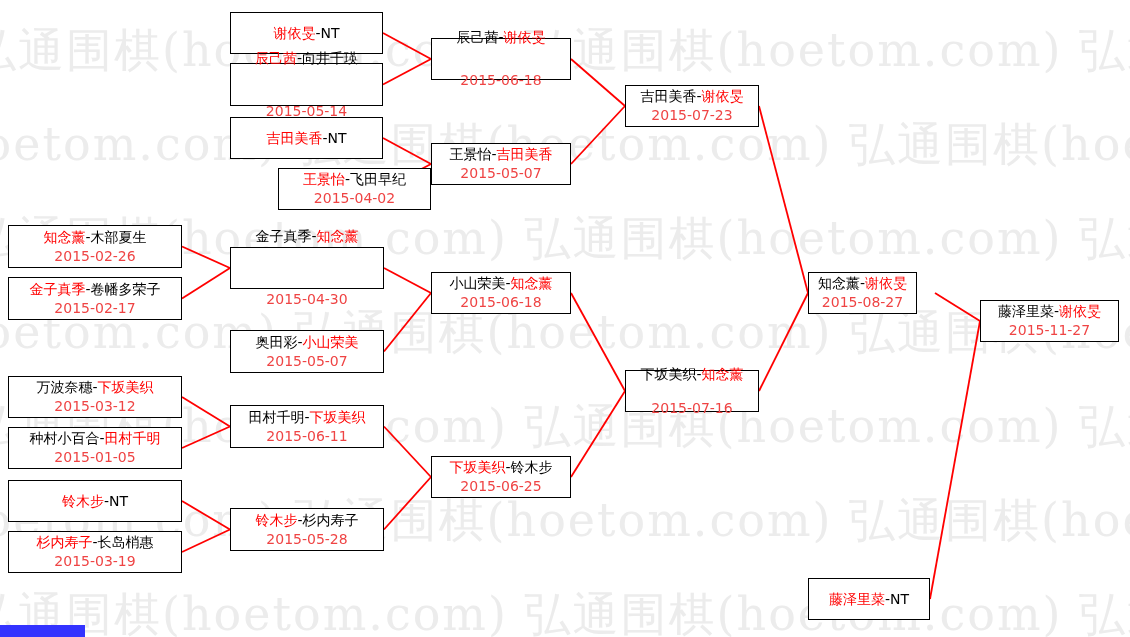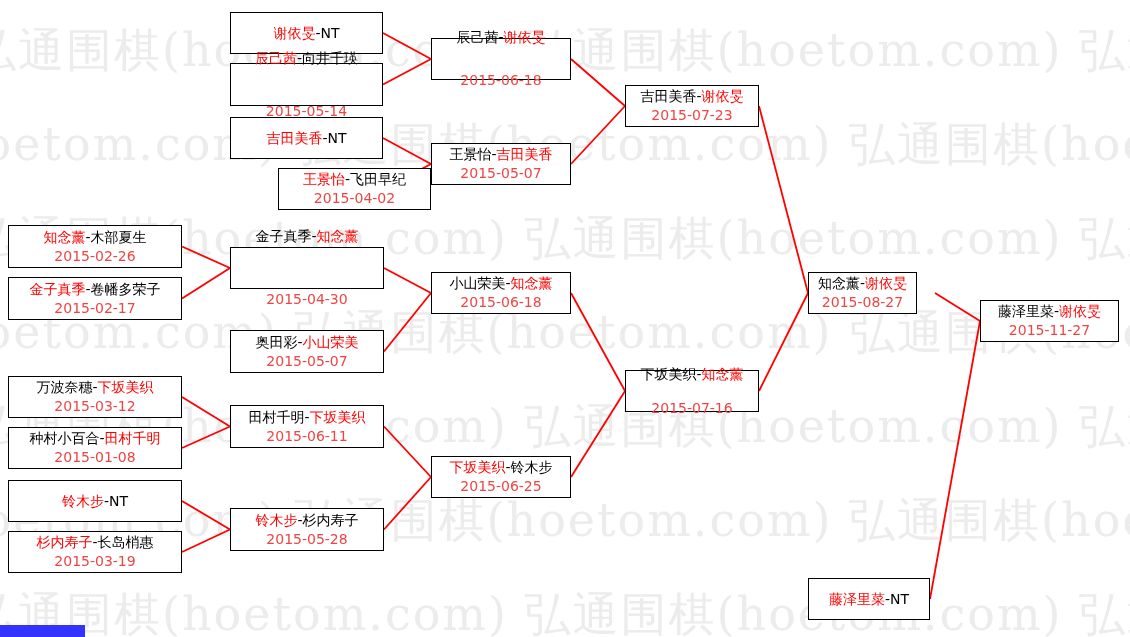--- a/index.html
+++ b/index.html
@@ -102,21 +102,21 @@
       <div class="match-box" style="left: 8px; top: 277px; width: 174px; height: 43px;">
         <div class="players"><span class="win">金子真季</span><span class="lose">-卷幡多荣子</span></div>
         <div class="date">2015-02-17</div>
       </div>
       <div class="match-box" style="left: 8px; top: 376px; width: 174px; height: 42px;">
         <div class="players"><span class="lose">万波奈穗-</span><span class="win">下坂美织</span></div>
         <div class="date">2015-03-12</div>
       </div>
       <div class="match-box" style="left: 8px; top: 427px; width: 174px; height: 42px;">
         <div class="players"><span class="lose">种村小百合-</span><span class="win">田村千明</span></div>
-        <div class="date">2015-01-08</div>
+        <div class="date">2015-01-05</div>
       </div>
       <div class="match-box" style="left: 8px; top: 480px; width: 174px; height: 42px;">
         <div class="players"><span class="win">铃木步</span><span class="lose">-NT</span></div>
       </div>
       <div class="match-box" style="left: 8px; top: 531px; width: 174px; height: 42px;">
         <div class="players"><span class="win">杉内寿子</span><span class="lose">-长岛梢惠</span></div>
         <div class="date">2015-03-19</div>
       </div>
       <div class="match-box" style="left: 230px; top: 247px; width: 154px; height: 42px; gap: 44px;">
         <div class="players"><span class="lose">金子真季-</span><span class="win">知念薰</span></div>

